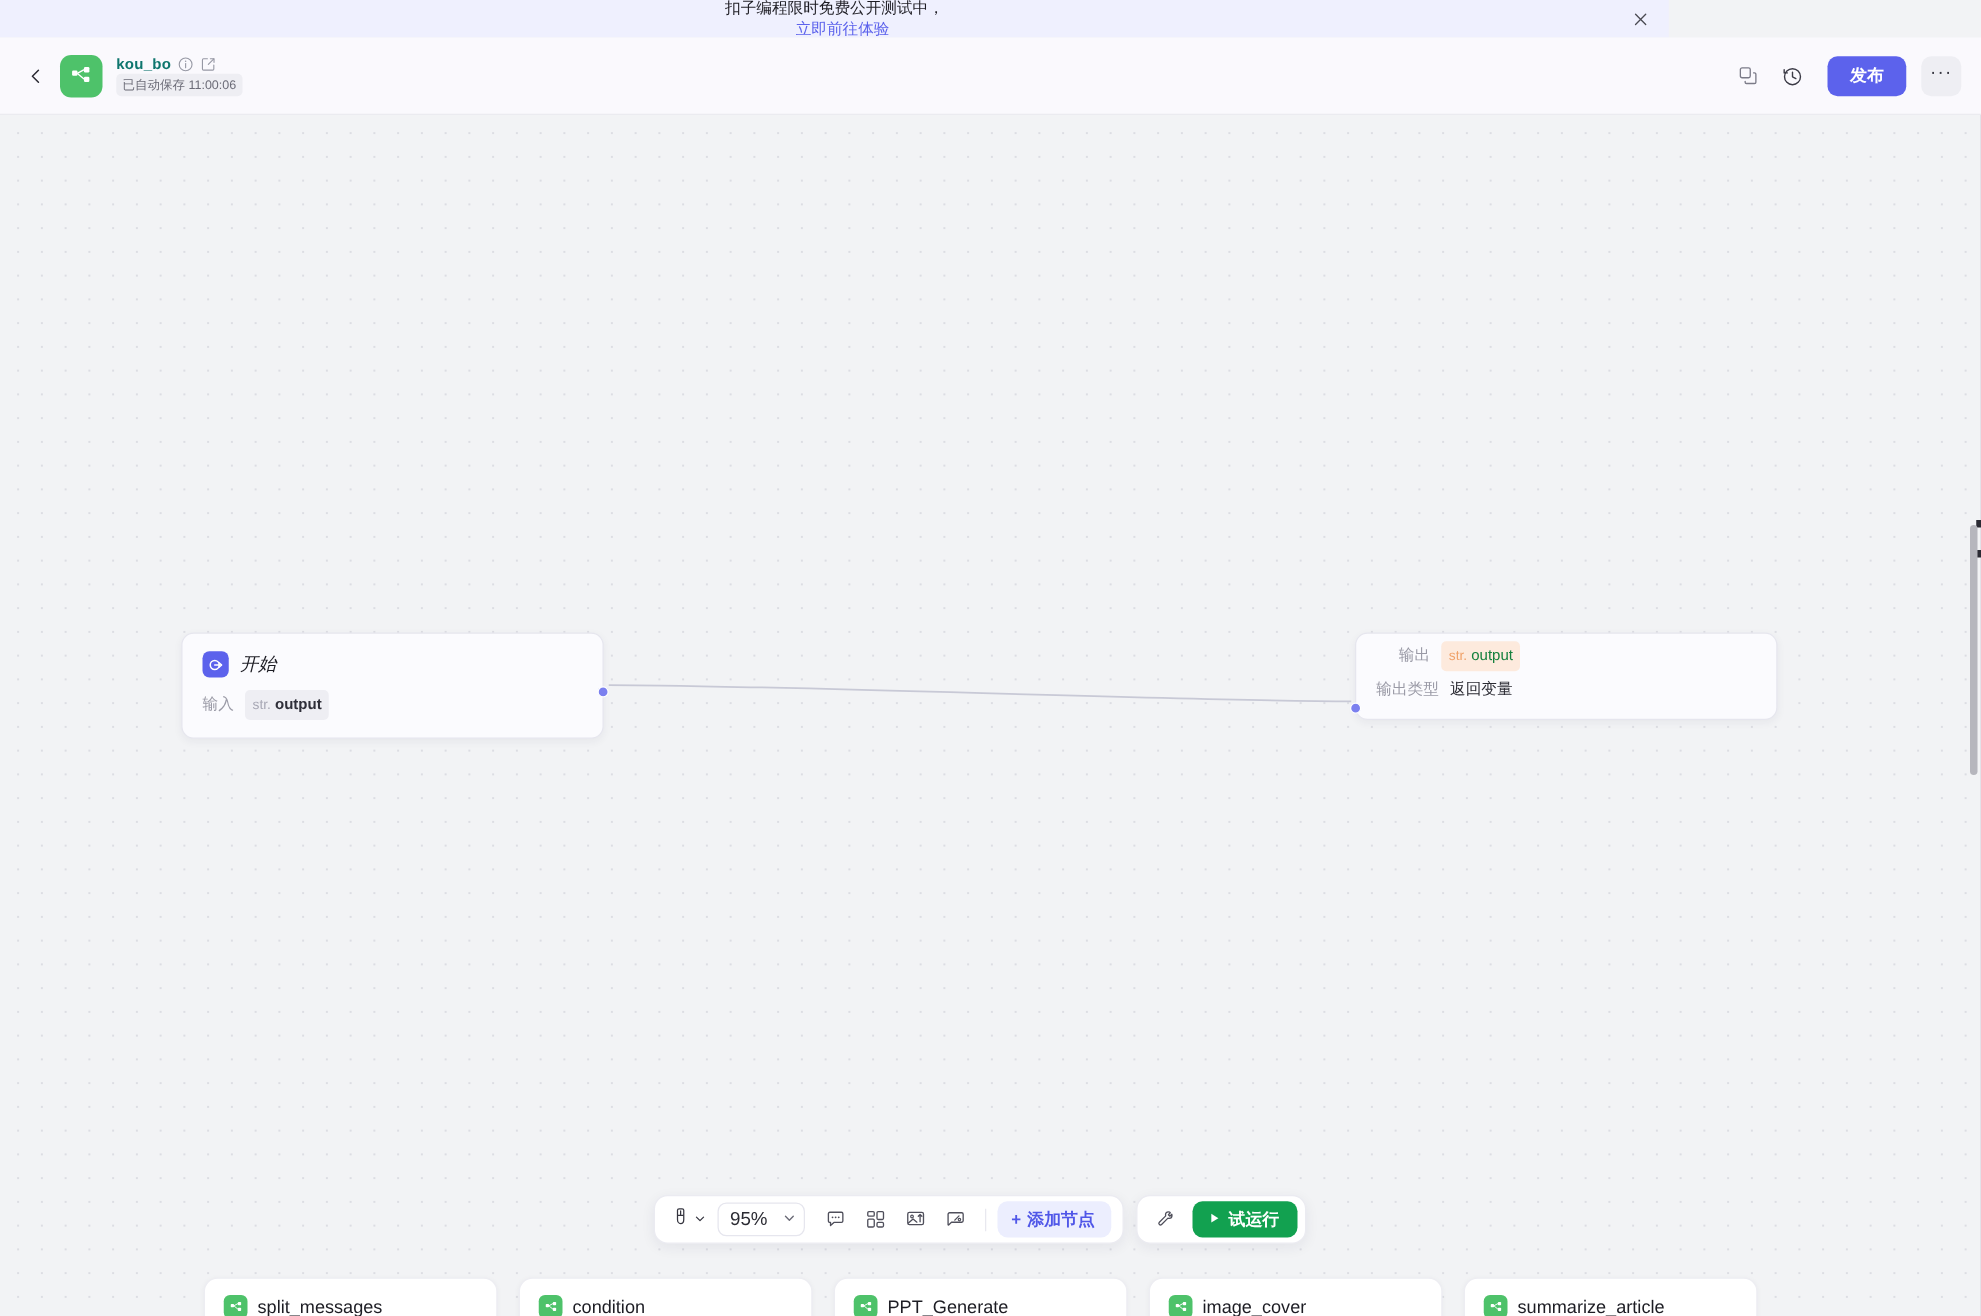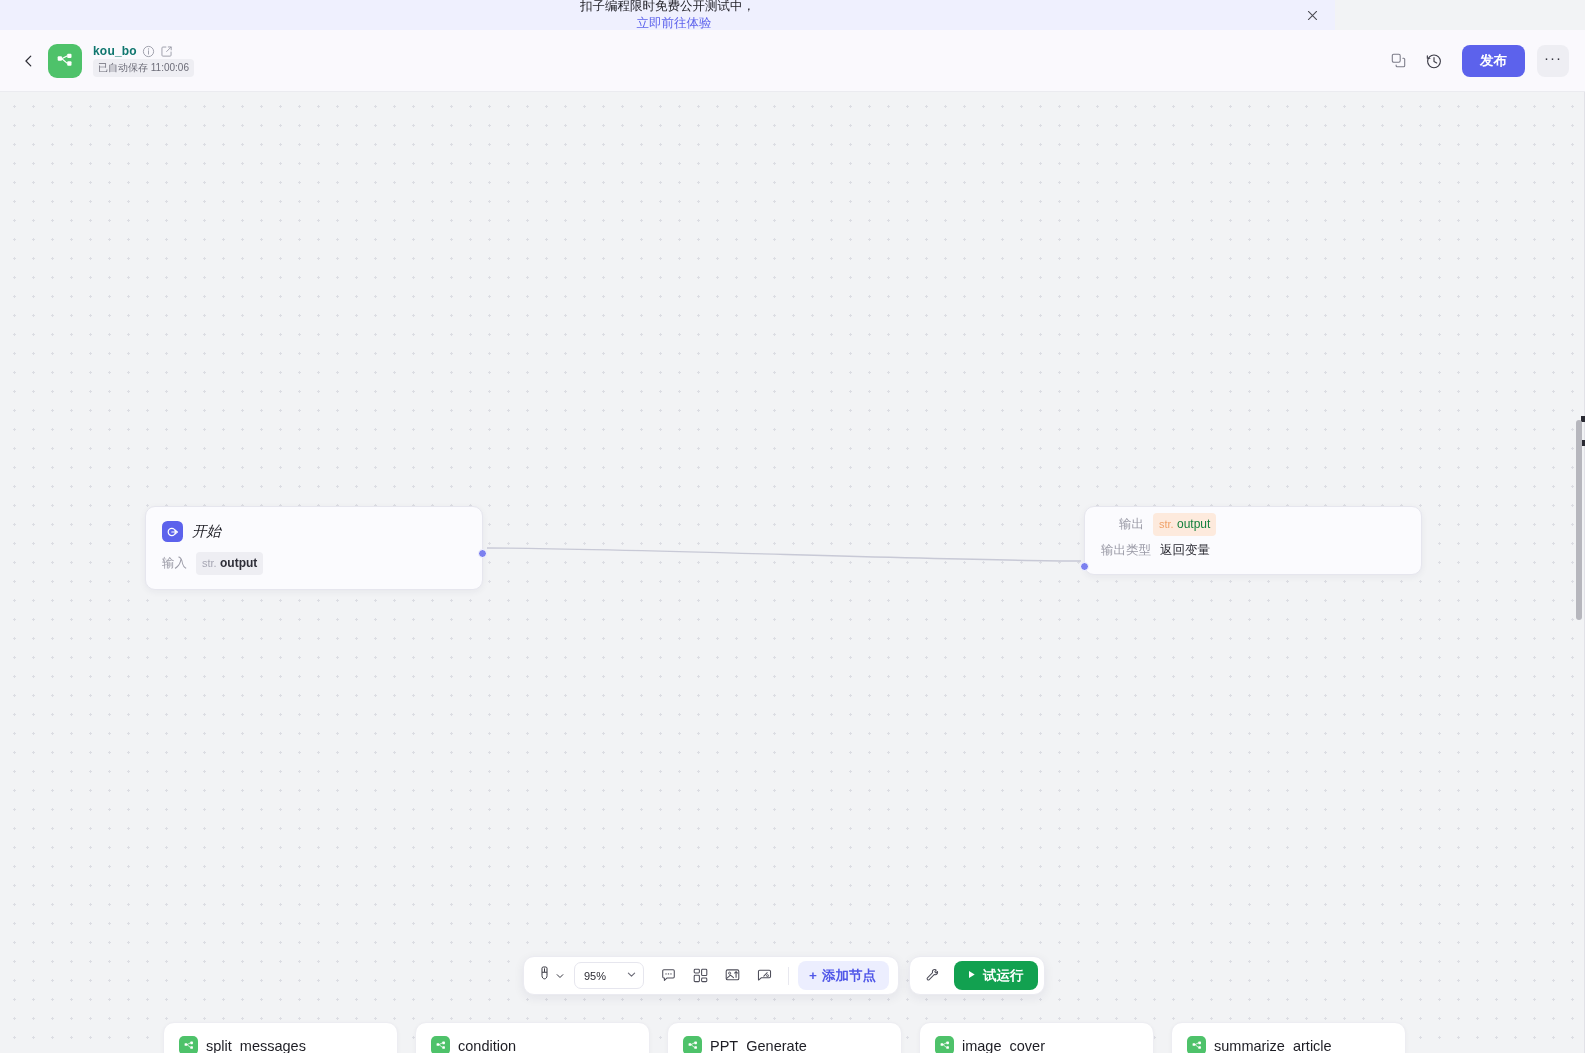--- a/index.html
+++ b/index.html
@@ -143,21 +143,21 @@
     display: flex; align-items: center; padding: 0 9px; gap: 2px;
   }
   .tb-cursor {
     display: flex; align-items: center; gap: 3px; padding: 0 4px;
     height: 27px; border-radius: 6px; cursor: pointer; color: #35353f;
   }
   .zoom-select {
     display: flex; align-items: center; justify-content: space-between;
     width: 70px; height: 27px;
     border: 1px solid #e6e6ee; border-radius: 7px;
-    padding: 0 6px 0 9px; font-size: 11px; color: #2b2b33;
+    padding: 0 6px 0 9px; font-size: 15px; color: #2b2b33;
     cursor: pointer; margin-left: 3px; margin-right: 7px;
   }
   .tb-icon {
     width: 30px; height: 30px; border-radius: 7px;
     display: flex; align-items: center; justify-content: center;
     color: #4f4f5b; cursor: pointer;
   }
   .tb-divider { width: 1px; height: 18px; background: #e8e8ef; margin: 0 7px; }
   .add-node-btn {
     display: flex; align-items: center; gap: 5px;

